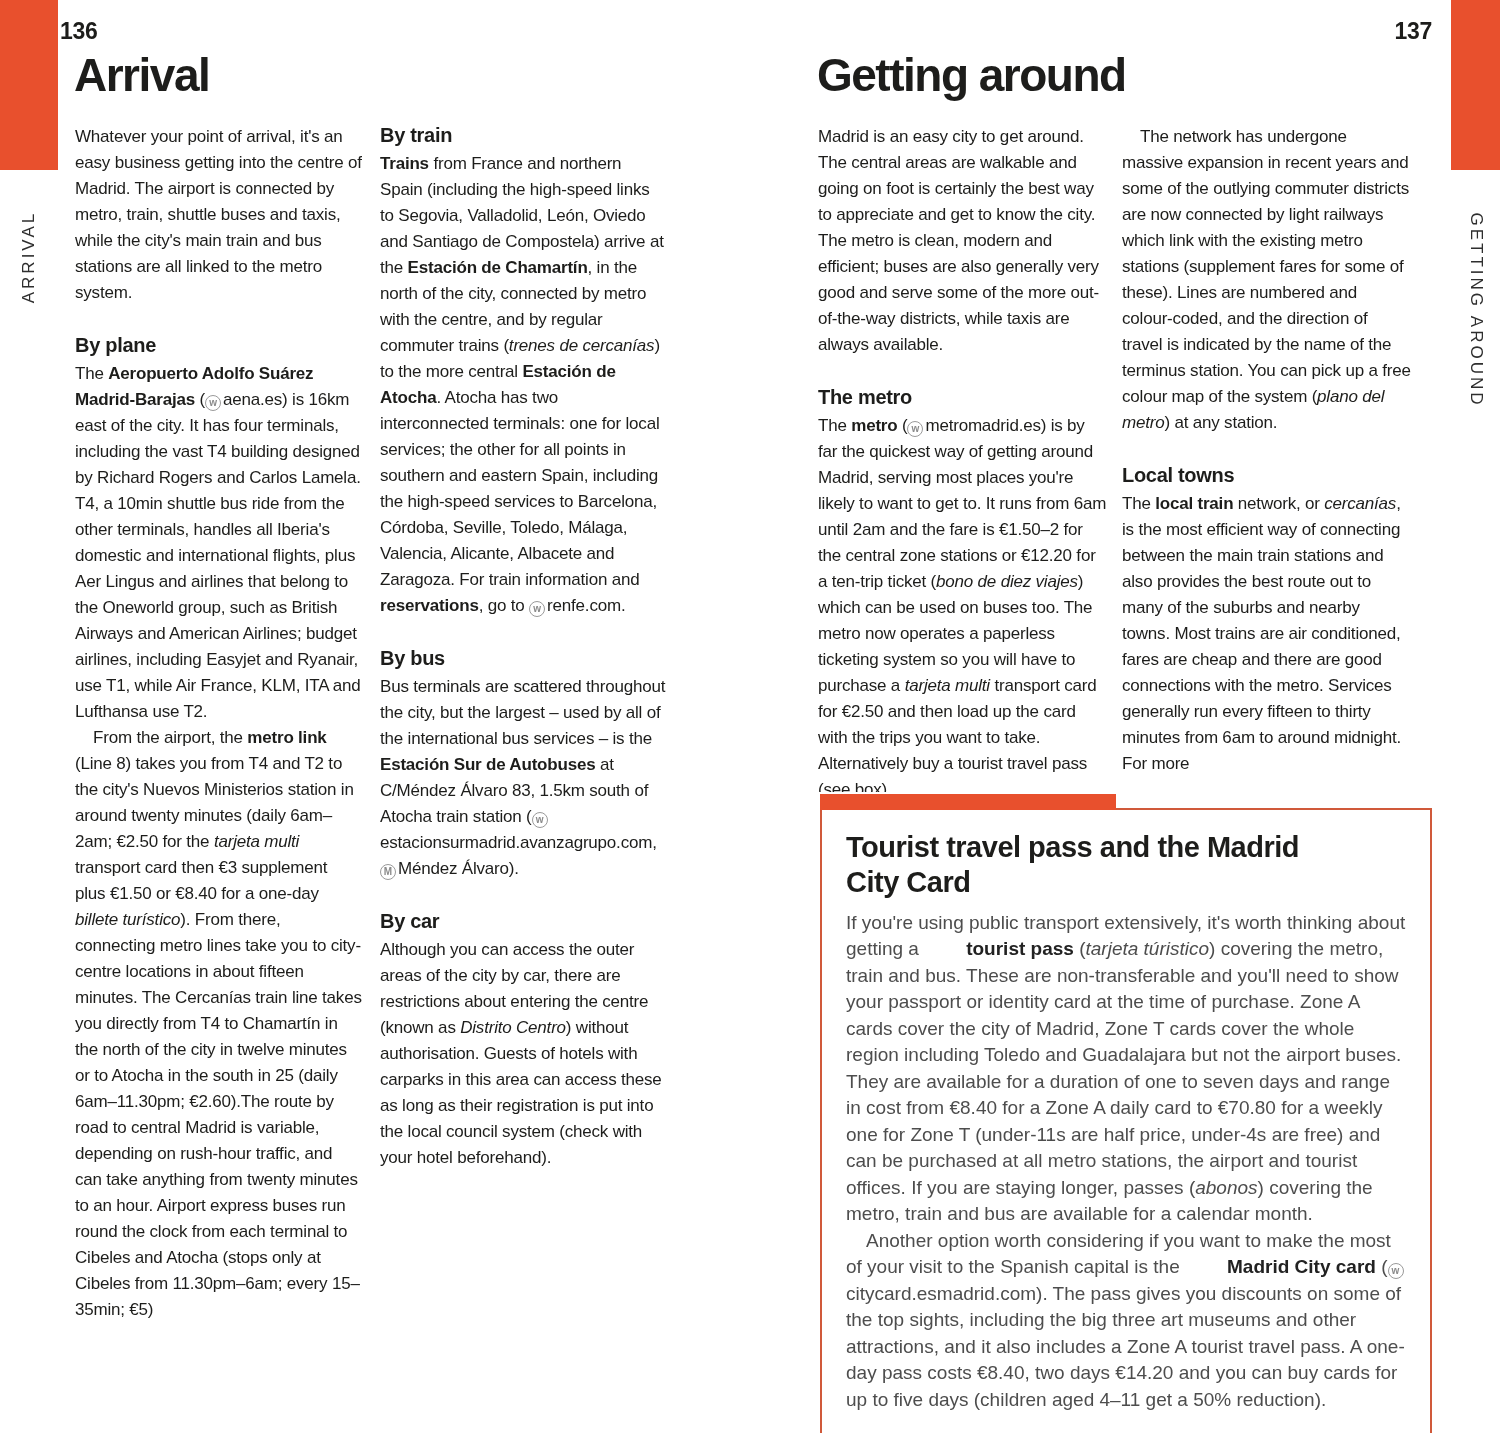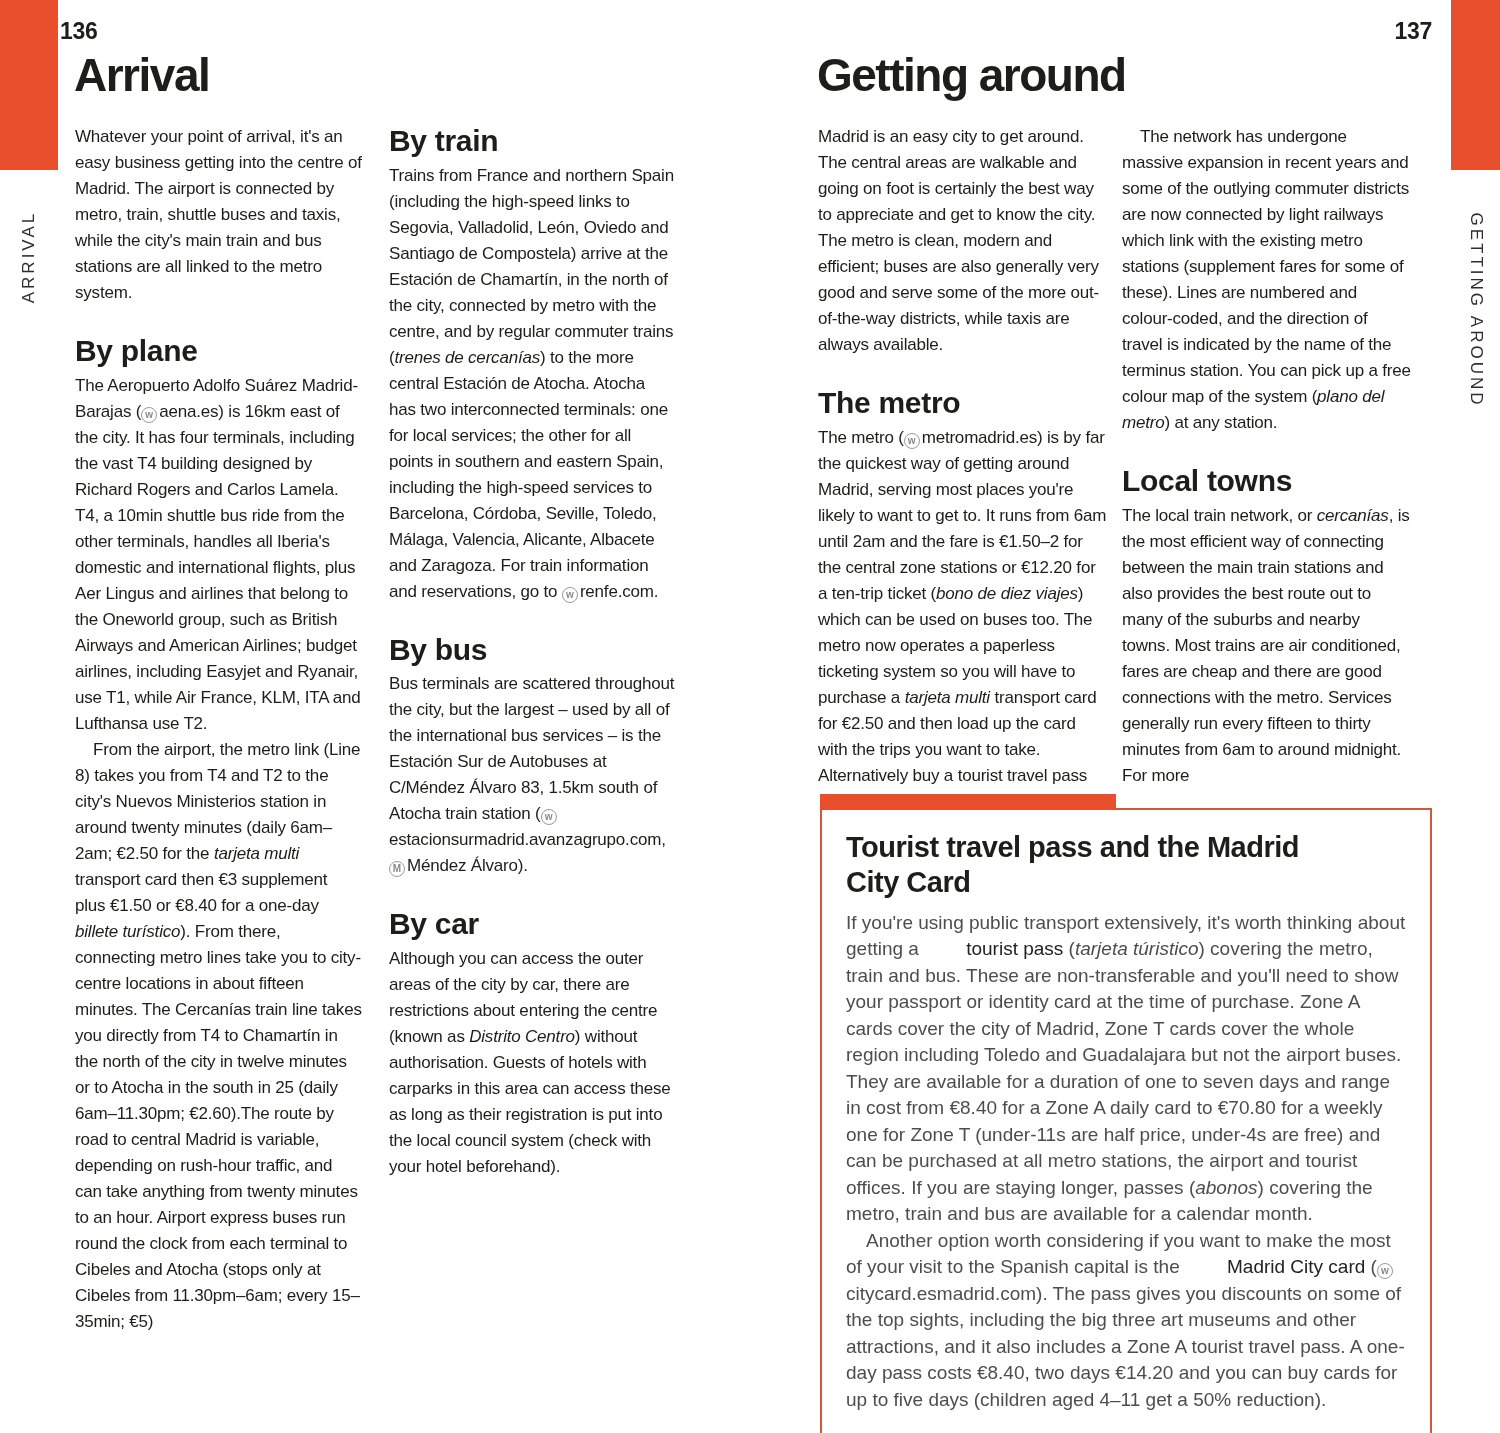--- a/index.html
+++ b/index.html
@@ -34,33 +34,33 @@
   .pagenum.left{left:60px;text-align:right;}
   .pagenum.right{right:68px;}
   
   .page-title{
     position:absolute;top:52px;font-size:46px;font-weight:bold;letter-spacing:-1.5px;line-height:1;
   }
   .page-title.left{left:74px;}
   .page-title.right{left:817px;}
   
   .cols{position:absolute;display:flex;}
-  .cols.left-page{left:75px;top:124px;width:601px;gap:27px;}
+  .cols.left-page{left:75px;top:124px;width:601px;gap:18px;}
   .cols.right-page{left:818px;top:124px;width:607px;height:668px;gap:14px;overflow:hidden;}
   .col{width:287px;flex:0 0 auto;}
   .cols.right-page .col{width:290px;}
   
   .blk{font-size:17px;line-height:26px;letter-spacing:-0.2px;margin:0;}
   .blk.heading{
-    font-size:30px;font-weight:bold;letter-spacing:-0.3px;line-height:1.15;
+    font-size:20px;font-weight:bold;letter-spacing:-0.3px;line-height:1.15;
     margin-top:28px;margin-bottom:4px;
   }
   .blk:first-child.heading{margin-top:0;}
   .blk.para-indent{text-indent:18px;}
-  .blk .b{font-weight:normal;}
+  .blk .b{font-weight:bold;}
   .blk .i{font-style:italic;}
   
   .licon{
     display:inline-block;width:14px;height:14px;border:1.4px solid #9a9a9a;border-radius:50%;
     font-size:10px;line-height:14px;text-align:center;color:#8a8a8a;font-weight:bold;
     vertical-align:-1px;margin-right:2px;letter-spacing:0;text-indent:0;
   }
   
   .feature-box{
     position:absolute;left:820px;top:808px;width:612px;min-height:580px;box-sizing:border-box;

